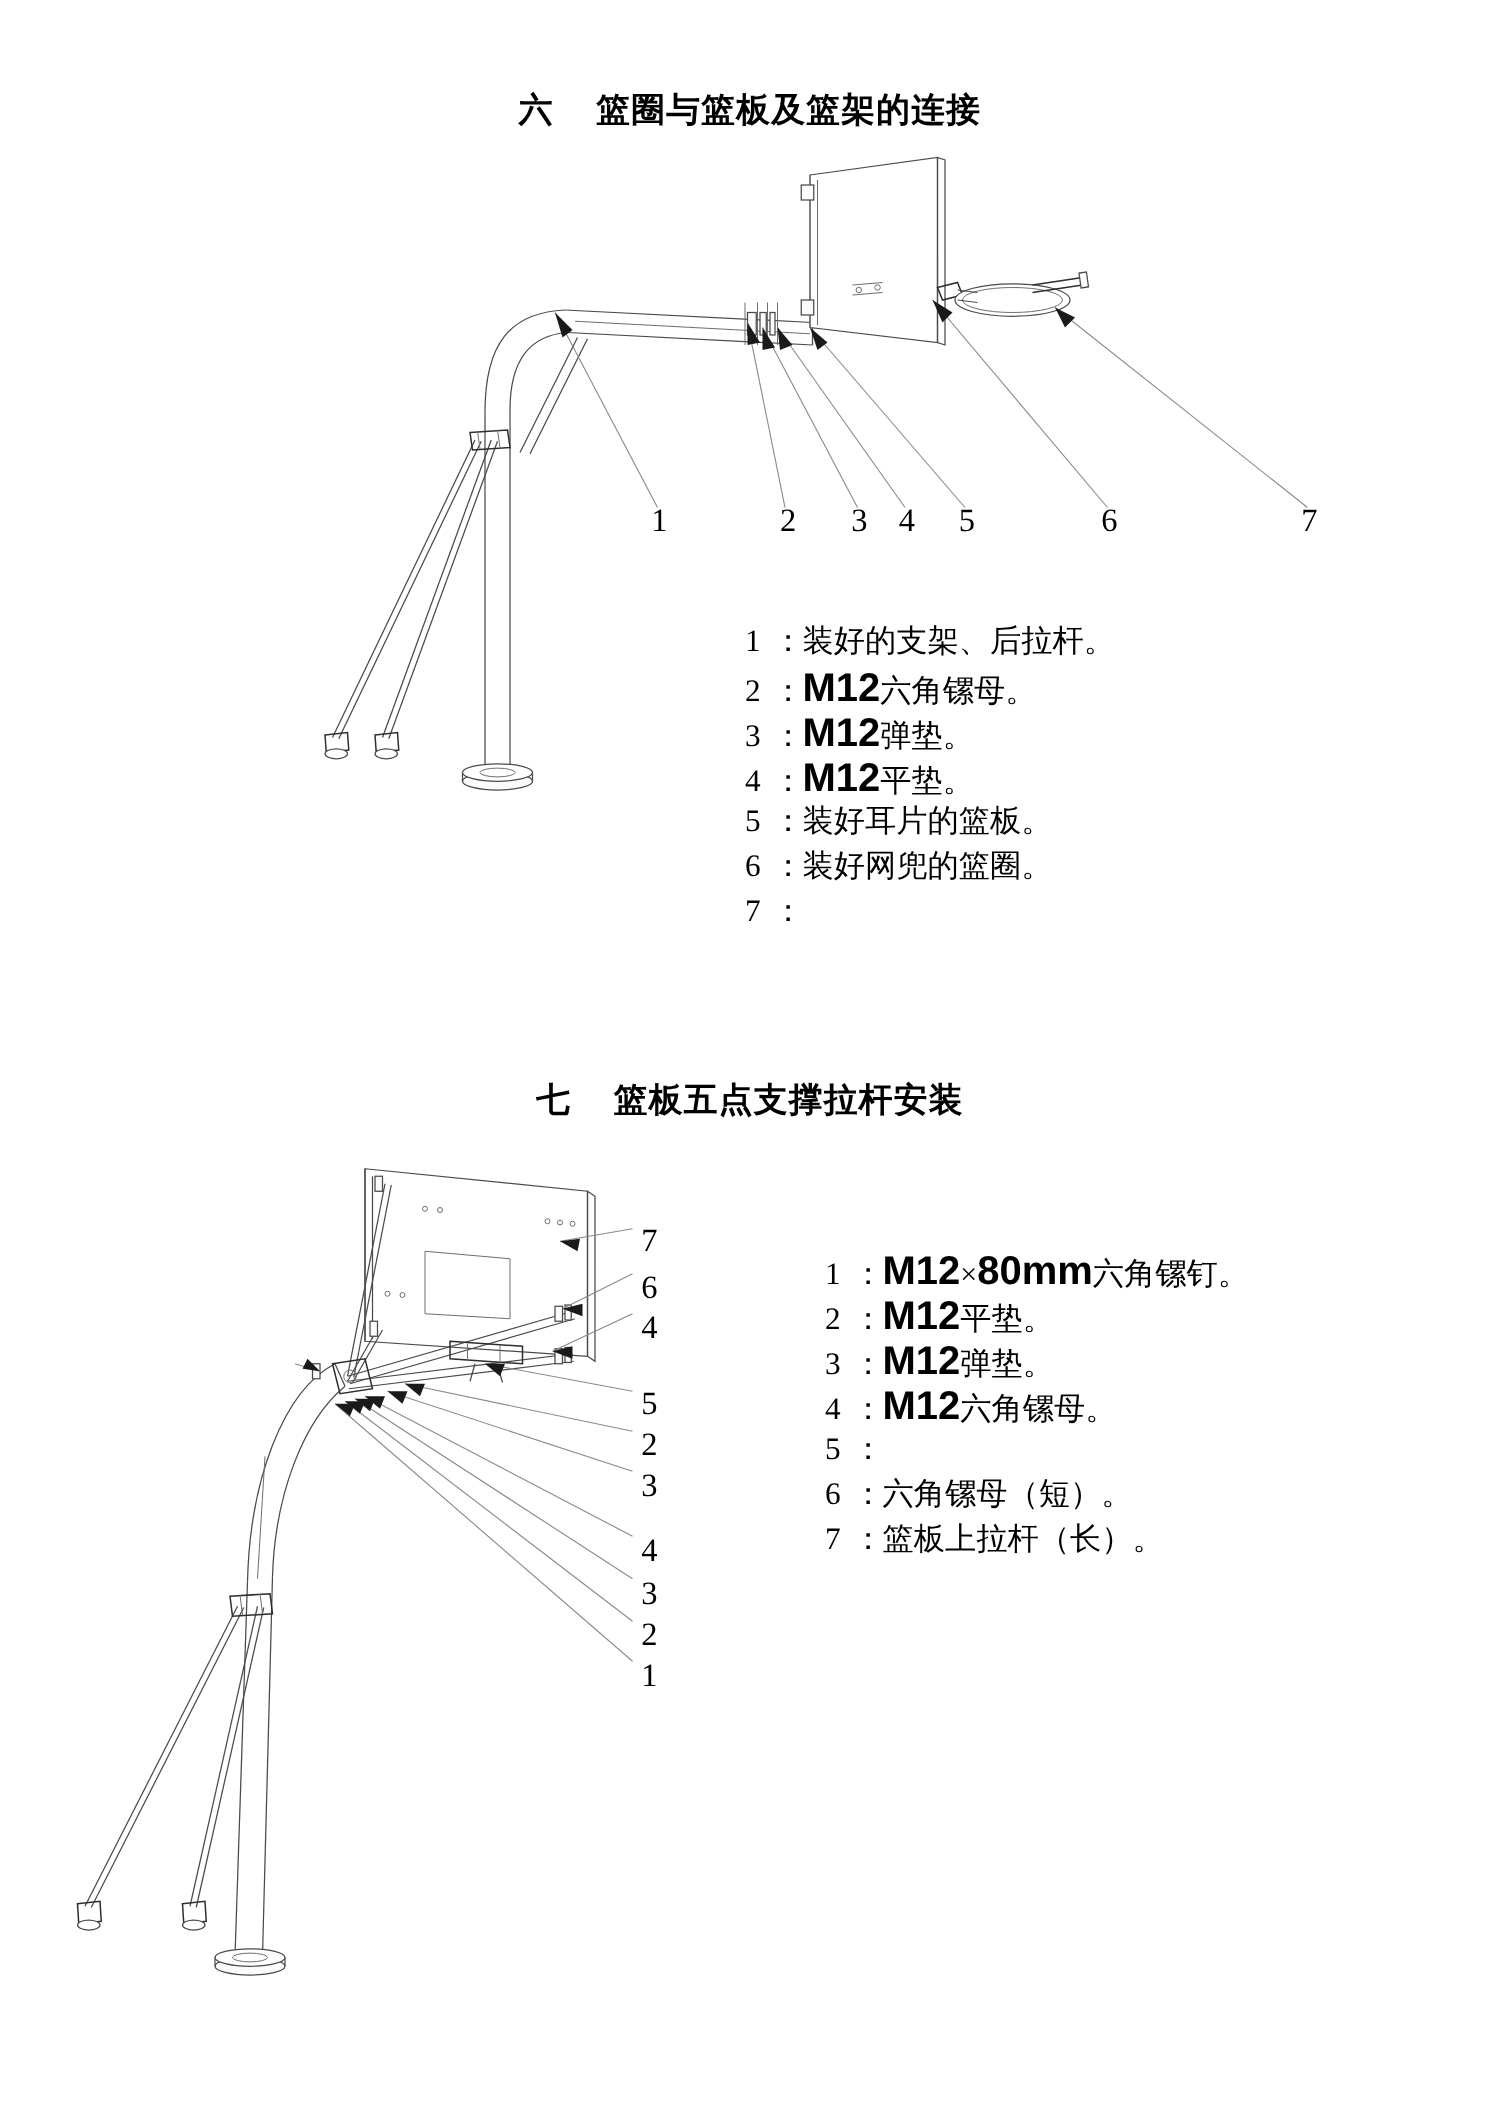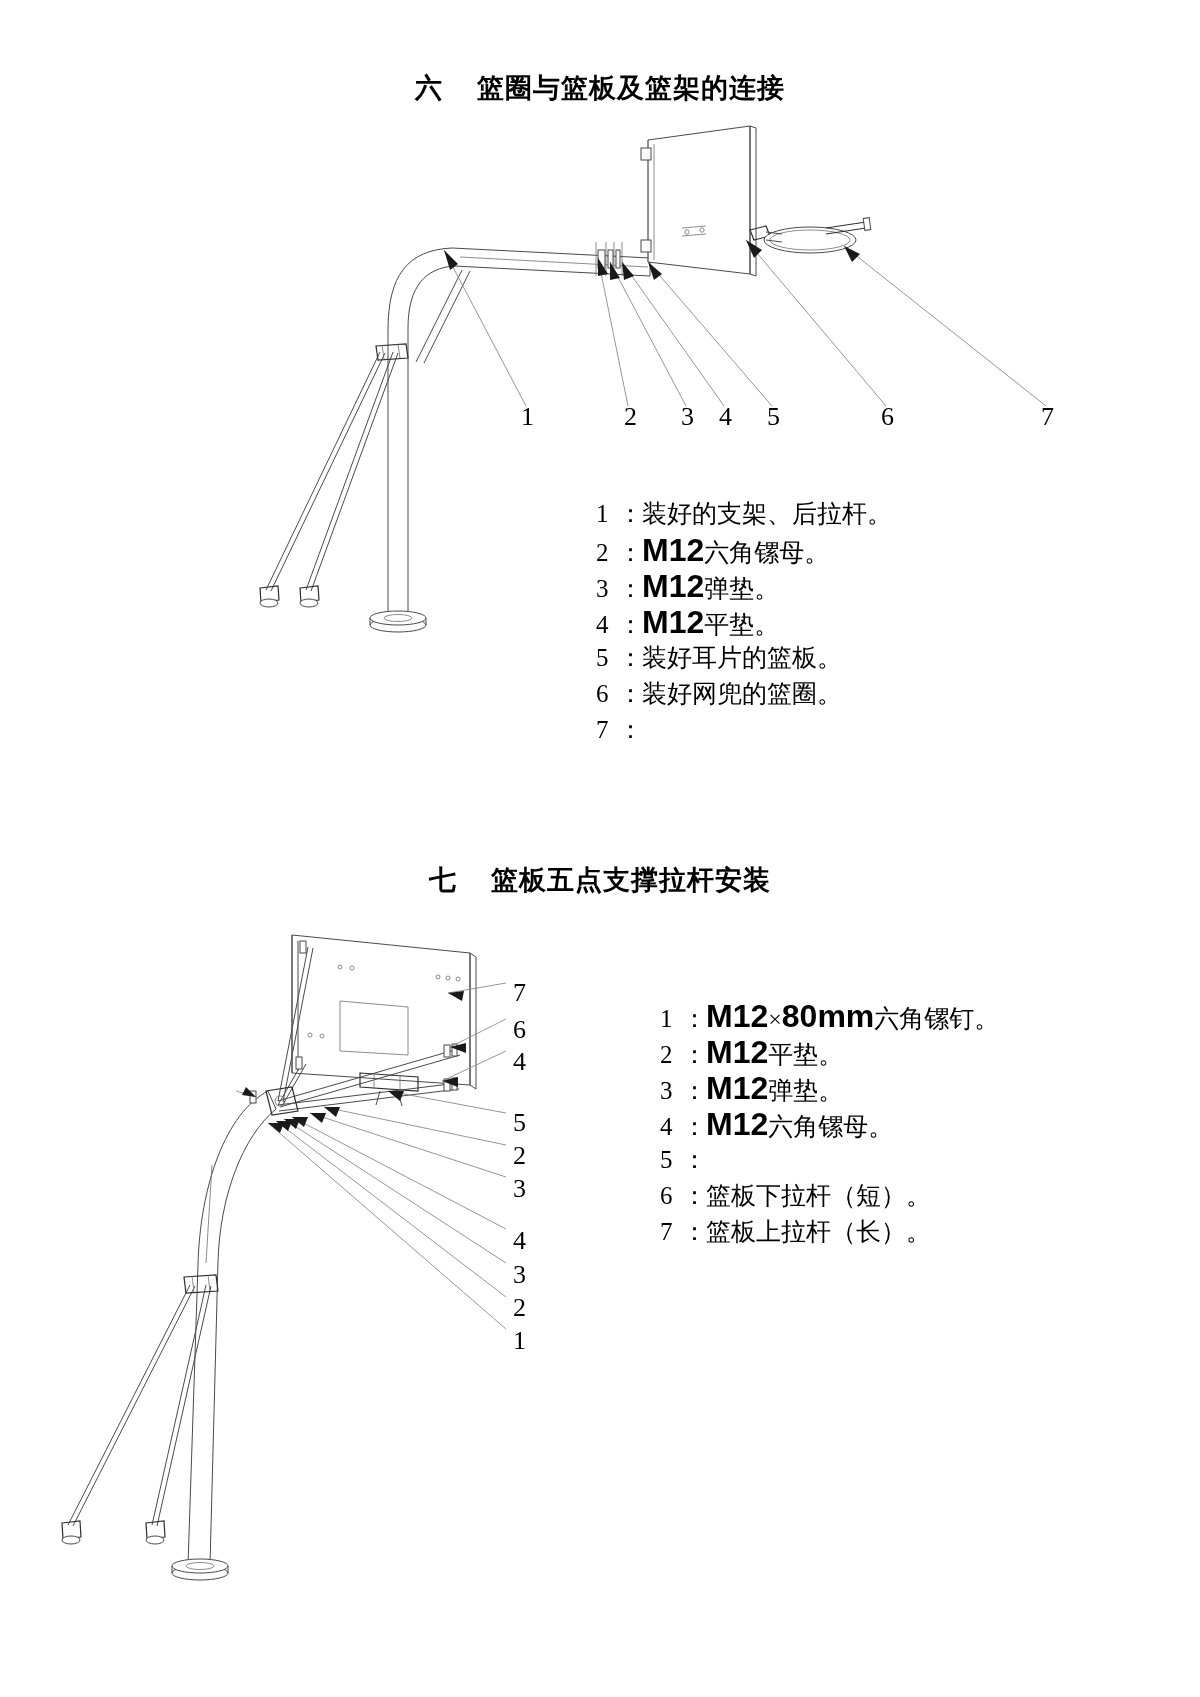--- a/index.html
+++ b/index.html
@@ -407,21 +407,21 @@
       <span class="legend-colon">：</span>
       <span class="legend-text"><span class="ascii">M12</span><span>六角镙母。</span></span>
     </div>
     <div class="legend-row">
       <span class="legend-idx">5</span>
       <span class="legend-colon">：</span>
     </div>
     <div class="legend-row">
       <span class="legend-idx">6</span>
       <span class="legend-colon">：</span>
-      <span class="legend-text">篮板下拉杆（短）。</span>
+      <span class="legend-text">六角镙母（短）。</span>
     </div>
     <div class="legend-row">
       <span class="legend-idx">7</span>
       <span class="legend-colon">：</span>
       <span class="legend-text">篮板上拉杆（长）。</span>
     </div>
   </div>
 
 </div>
 

